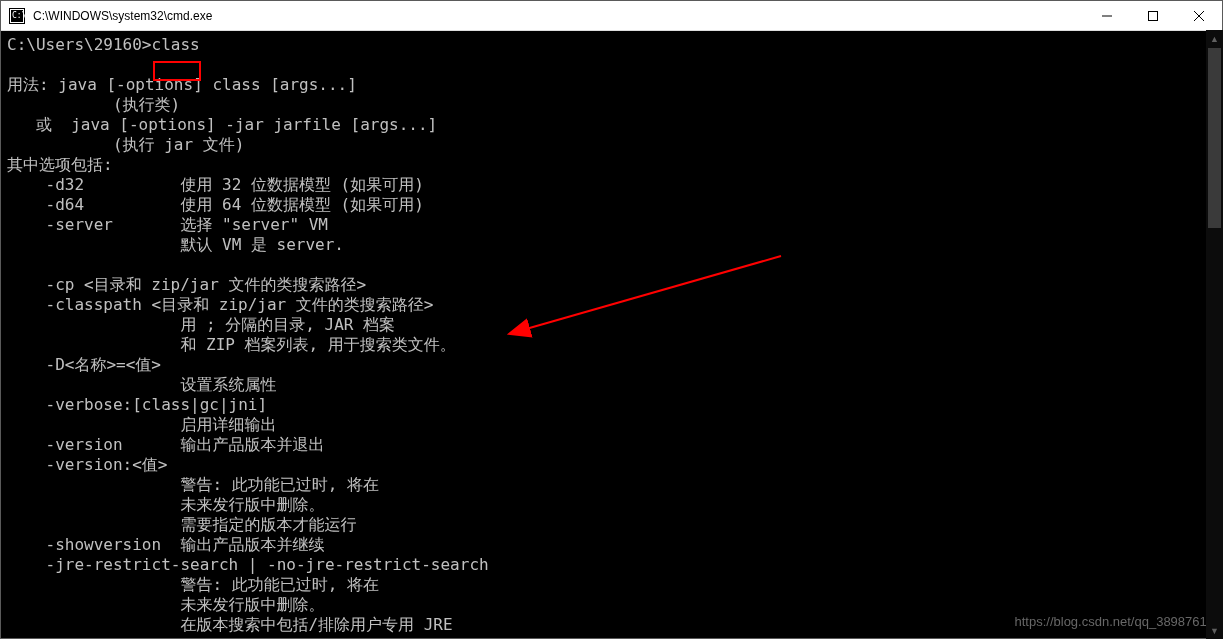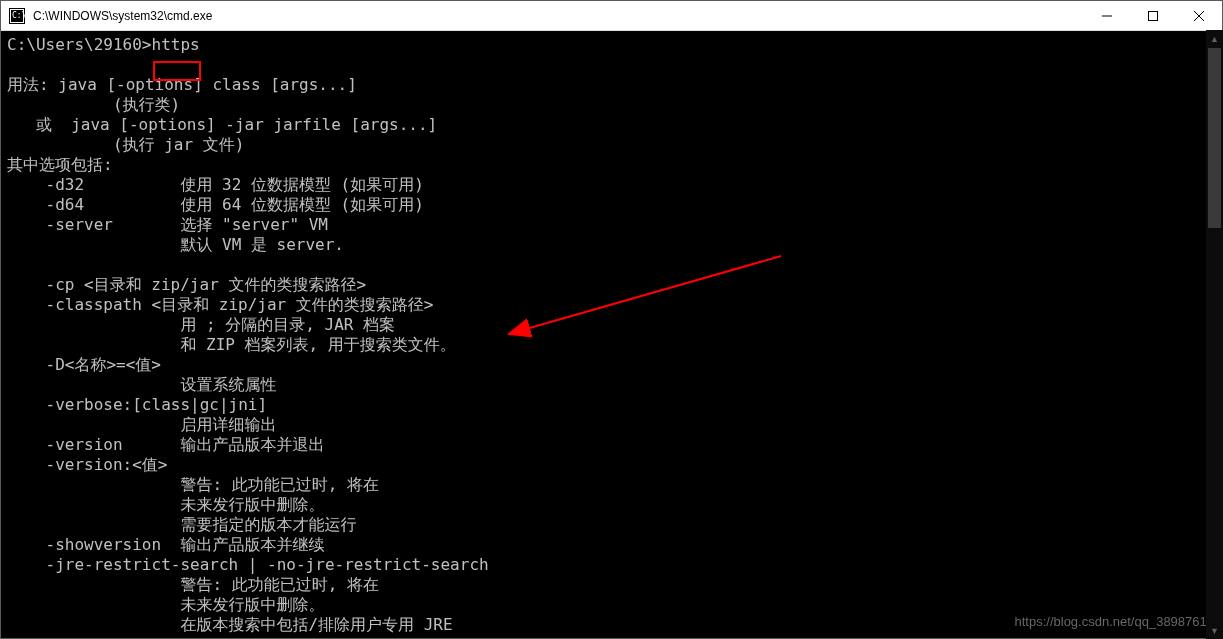--- a/index.html
+++ b/index.html
@@ -149,21 +149,21 @@
       </div>
       <div class="win-btn close">
         <svg width="10" height="10" viewBox="0 0 10 10">
             <line x1="0" y1="0" x2="10" y2="10" stroke="#000" stroke-width="1"></line>
             <line x1="10" y1="0" x2="0" y2="10" stroke="#000" stroke-width="1"></line>
           </svg>
       </div>
     </div>
   </div>
 
-  <div class="terminal"><span>C:\Users\29160&gt;</span><span>https</span>
+  <div class="terminal"><span>C:\Users\29160&gt;</span><span>class</span>
 <span id="term-lines">
 用法: java [-options] class [args...]
            (执行类)
    或  java [-options] -jar jarfile [args...]
            (执行 jar 文件)
 其中选项包括:
     -d32          使用 32 位数据模型 (如果可用)
     -d64          使用 64 位数据模型 (如果可用)
     -server       选择 "server" VM
                   默认 VM 是 server.

